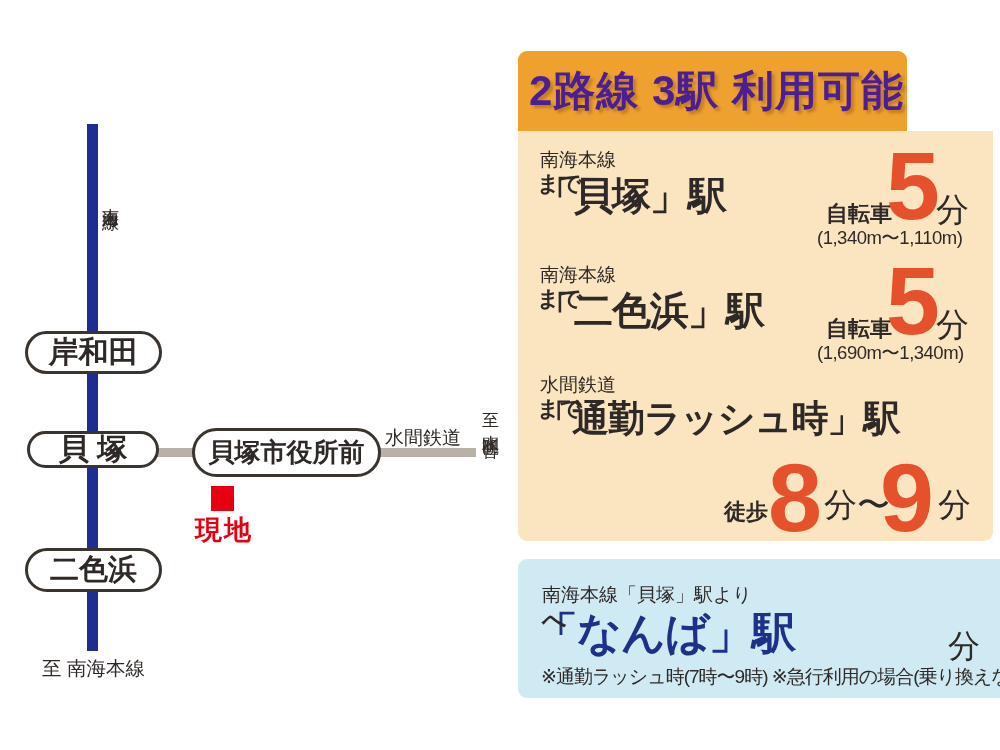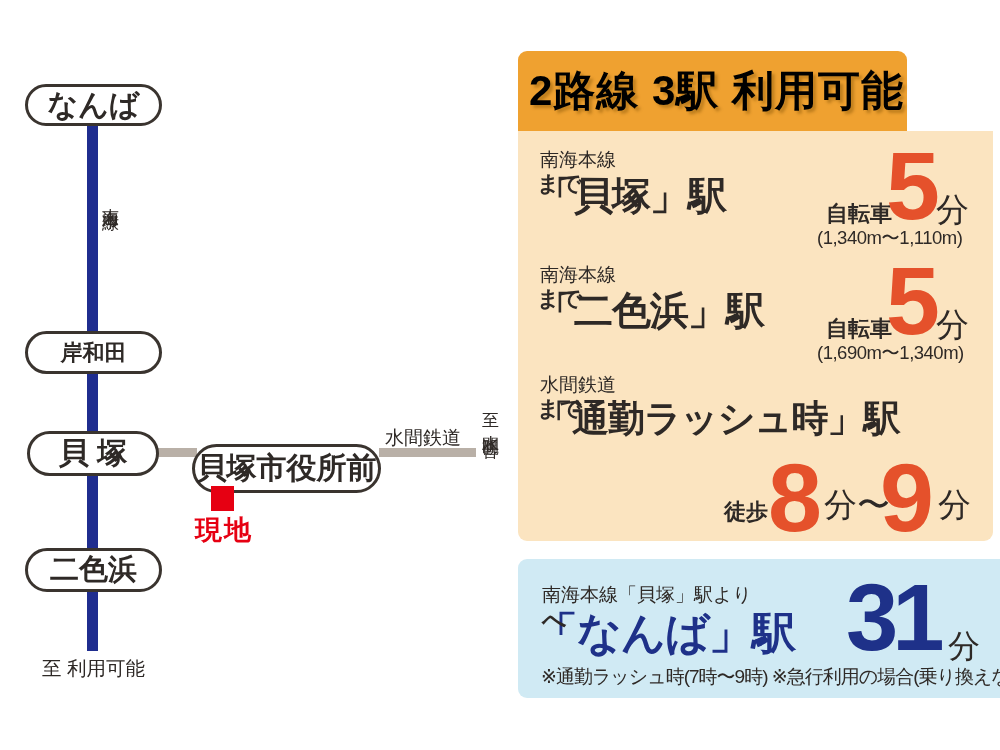--- a/index.html
+++ b/index.html
@@ -20,42 +20,42 @@
   .rail-branch{position:absolute;height:9px;background:var(--linegray);z-index:1;}
   .branch-seg1{left:155px;top:448px;width:42px;}
   .branch-seg2{left:379px;top:448px;width:97px;}
 
   .oval{
     position:absolute;z-index:2;background:#fff;border:3px solid var(--oval-border);
     border-radius:999px;display:flex;align-items:center;justify-content:center;
     font-weight:bold;color:var(--ink);white-space:nowrap;
   }
   .oval-namba{left:25px;top:84px;width:137px;height:42px;font-size:30px;}
-  .oval-kishiwada{left:25px;top:331px;width:137px;height:43px;font-size:22px;}
-  .oval-kaizuka{left:27px;top:431px;width:132px;height:45px;font-size:30px;}
+  .oval-kishiwada{left:25px;top:331px;width:137px;height:43px;font-size:30px;}
+  .oval-kaizuka{left:27px;top:431px;width:132px;height:37px;font-size:30px;}
   .oval-nishikinohama{left:25px;top:536px;width:137px;height:44px;font-size:29px;margin-top:12px;}
-  .oval-shiyakushomae{left:192px;top:444px;width:189px;height:49px;font-size:30px;}
+  .oval-shiyakushomae{left:192px;top:428px;width:189px;height:49px;font-size:26px;}
 
   .vlabel{
     position:absolute;z-index:2;writing-mode:vertical-rl;text-orientation:upright;
     color:var(--ink);letter-spacing:2px;white-space:nowrap;
   }
   .main-line-label{left:99px;top:195px;font-size:17px;}
   .mizuma-dir-label{left:479px;top:399px;font-size:17px;}
   .branch-label{position:absolute;left:385px;top:425px;font-size:19px;z-index:2;}
   .wakayama-label{position:absolute;left:42px;top:655px;font-size:19.5px;z-index:2;}
 
   .site-marker{position:absolute;left:211px;top:486px;width:23px;height:25px;background:var(--red);z-index:3;}
   .site-label{position:absolute;left:195px;top:512px;font-size:27px;font-weight:bold;color:var(--red);z-index:3;letter-spacing:2px;}
 
   
   .panel-header{
     position:absolute;left:518px;top:51px;width:389px;height:80px;background:var(--orange);
     border-radius:9px 9px 0 0;display:flex;align-items:center;justify-content:center;
-    color:#000000;font-size:42px;font-weight:bold;letter-spacing:1px;
+    color:#4c1d95;font-size:42px;font-weight:bold;letter-spacing:1px;
     text-shadow:3px 3px 3px rgba(120,75,0,0.4);
     padding-left:8px;
   }
   .panel-cream{
     position:absolute;left:518px;top:131px;width:475px;height:410px;
     background:var(--cream);border-radius:0 0 9px 9px;
   }
   .panel-blue{
     position:absolute;left:518px;top:559px;width:516px;height:139px;
     background:var(--lightblue);border-radius:9px;
@@ -106,23 +106,22 @@
 
 <div class="stage">
 
   <div class="rail-main"></div>
   <div class="rail-branch branch-seg1"></div>
   <div class="rail-branch branch-seg2"></div>
 
   <div class="vlabel main-line-label">南海本線</div>
   <div class="branch-label">水間鉄道</div>
   <div class="vlabel mizuma-dir-label">至 水間観音</div>
-  <div class="wakayama-label">至 利用可能</div>
+  <div class="wakayama-label">至 南海本線</div>
 
-  <div class="oval oval-namba">なんば</div>
   <div class="oval oval-kishiwada">岸和田</div>
   <div class="oval oval-kaizuka">貝 塚</div>
   <div class="oval oval-nishikinohama">二色浜</div>
   <div class="oval oval-shiyakushomae">貝塚市役所前</div>
 
   <div class="site-marker"></div>
   <div class="site-label">現地</div>
 
   <div class="panel-header">2路線 3駅 利用可能</div>
 
@@ -159,18 +158,17 @@
     <span class="big-num r3-num-to">9</span>
     <span class="unit r3-unit-to">分</span>
   </div>
 
   <div class="panel-blue">
     <span class="ex-from">南海本線「貝塚」駅より</span>
     <span class="ex-station">
         <span>「なんば」駅</span>
         <span class="to-suffix">へ</span>
       </span>
-    <span class="ex-num">31</span>
     <span class="ex-unit">分</span>
     <span class="ex-note">※通勤ラッシュ時(7時〜9時) ※急行利用の場合(乗り換えなし)</span>
   </div>
 
 </div>
 
 </body></html>

